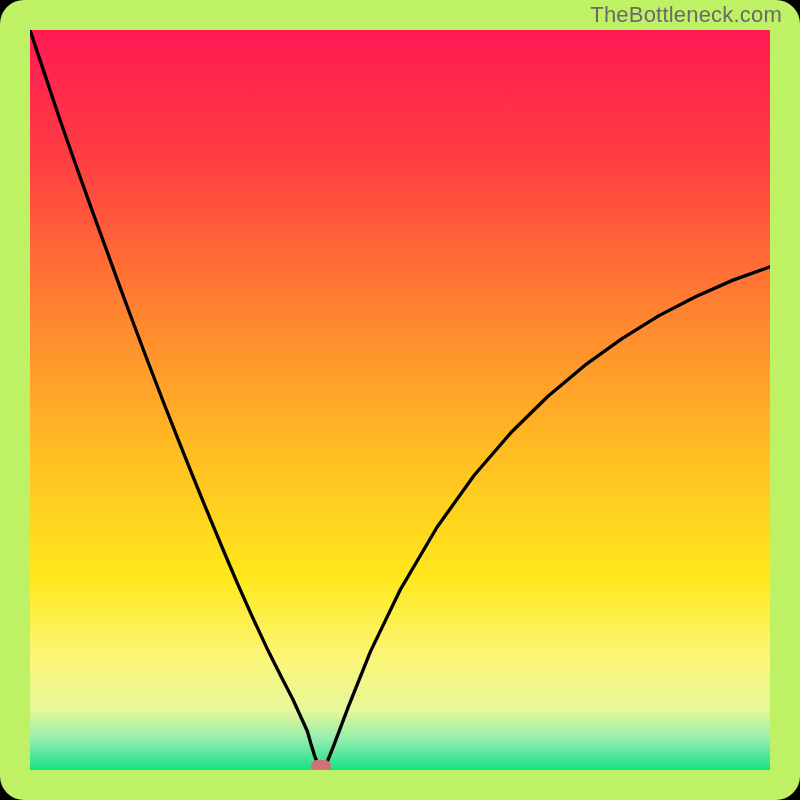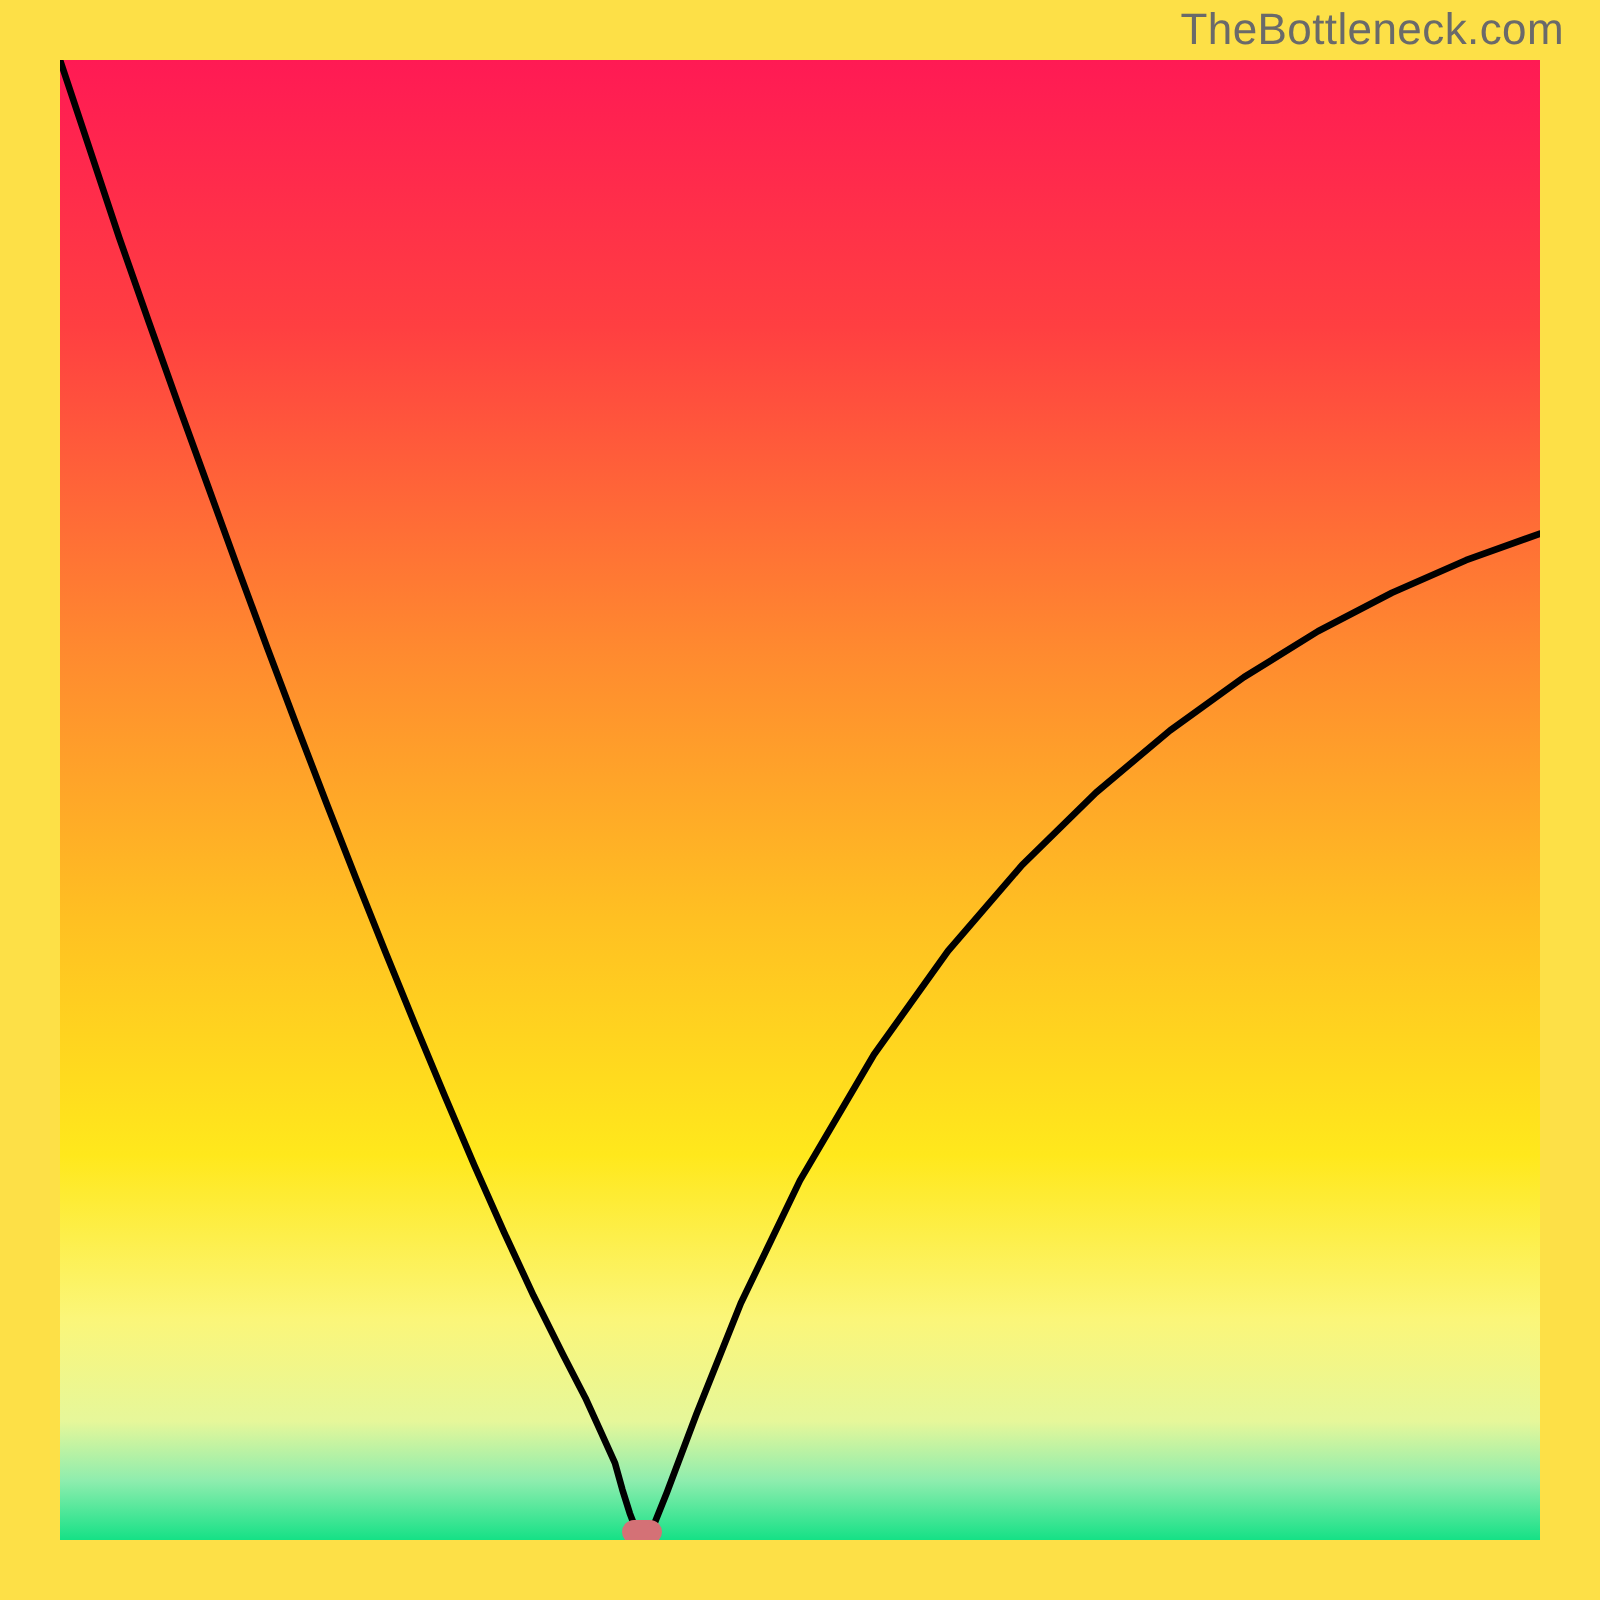--- a/index.html
+++ b/index.html
@@ -9,21 +9,22 @@
     height: 800px;
     background: #000;
     overflow: hidden;
   }
   .frame {
     position: absolute;
     left: 0;
     top: 0;
     width: 800px;
     height: 800px;
-    background: #fde047;
+    background: #bef264;
+    border-radius: 24px;
   }
   .plot {
     position: absolute;
     left: 30px;
     top: 30px;
     width: 740px;
     height: 740px;
     overflow: hidden;
   }
   .gradient {

